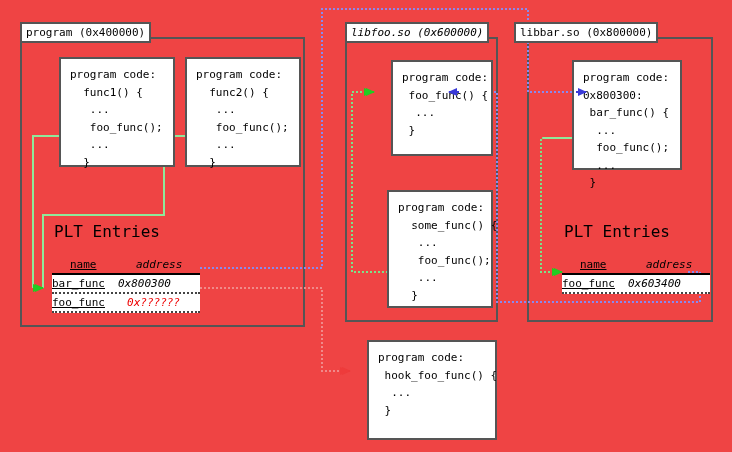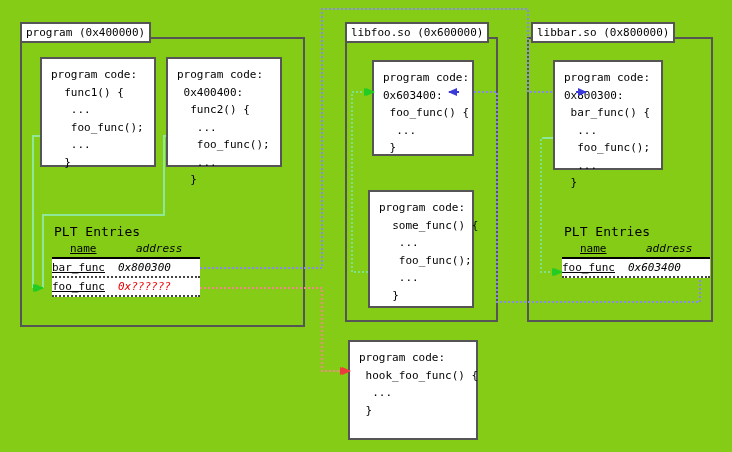--- a/index.html
+++ b/index.html
@@ -4,21 +4,21 @@
 <style>
   html, body {
     margin: 0;
     padding: 0;
     background: #ffffff;
   }
   #canvas {
     position: relative;
     width: 732px;
     height: 452px;
-    background: #84cc16;
+    background: #ef4444;
     font-family: "DejaVu Sans Mono", "Liberation Mono", monospace;
     overflow: hidden;
   }
   
   .module {
     position: absolute;
     border: 2px solid #555555;
     background: transparent;
     box-sizing: border-box;
   }
@@ -35,38 +35,39 @@
     z-index: 6;
   }
   
   .codebox {
     position: absolute;
     border: 2px solid #555555;
     background: #ffffff;
     box-sizing: border-box;
     z-index: 4;
     padding: 7px 0 7px 9px;
+    margin-left: 19px;
   }
   .codeline {
     font-size: 11px;
     line-height: 17.5px;
     color: #000000;
     white-space: pre;
   }
   
   .plt {
     position: absolute;
     z-index: 4;
   }
   .plt-title {
-    font-size: 13px;
+    font-size: 16px;
     line-height: 16px;
     color: #000000;
     white-space: pre;
-    margin-bottom: 0;
+    margin-bottom: 16px;
     padding-left: 2px;
   }
   .plt-head {
     display: flex;
     font-size: 11px;
     line-height: 17px;
     color: #000000;
     border-bottom: 2px solid #000000;
     padding-left: 18px;
   }
@@ -84,21 +85,21 @@
     width: 66px;
     white-space: pre;
     text-decoration: underline;
   }
   .cell-addr {
     width: 62px;
     white-space: pre;
     text-align: left;
     font-style: italic;
   }
-  .addr-unknown { color: #ee0000; }
+  .addr-unknown { color: #ee0000; text-align: right; }
 
   svg.wires {
     position: absolute;
     left: 0;
     top: 0;
     width: 732px;
     height: 452px;
     z-index: 3;
     pointer-events: none;
   }
@@ -173,21 +174,20 @@
     <div class="codeline">program code:</div>
     <div class="codeline">  func1() {</div>
     <div class="codeline">   ...</div>
     <div class="codeline">   foo_func();</div>
     <div class="codeline">   ...</div>
     <div class="codeline">  }</div>
   </div>
 
   <div class="codebox" style="left:166px; top:57px; width:116px; height:110px;">
     <div class="codeline">program code:</div>
-    <div class="codeline"> 0x400400:</div>
     <div class="codeline">  func2() {</div>
     <div class="codeline">   ...</div>
     <div class="codeline">   foo_func();</div>
     <div class="codeline">   ...</div>
     <div class="codeline">  }</div>
   </div>
 
   <div class="plt" style="left:52px; top:224px; width:148px;">
     <div class="plt-title">PLT Entries</div>
     <div class="plt-head">
@@ -198,41 +198,40 @@
       <span class="cell-name">bar_func</span>
       <span class="cell-addr">0x800300</span>
     </div>
     <div class="plt-row">
       <span class="cell-name">foo_func</span>
       <span class="cell-addr addr-unknown">0x??????</span>
     </div>
   </div>
 
   <div class="module" style="left:345px; top:37px; width:153px; height:285px;"></div>
-  <div class="module-title" style="left:345px; top:22px;">libfoo.so (0x600000)</div>
+  <div class="module-title" style="left:345px; top:22px;font-style:italic;">libfoo.so (0x600000)</div>
 
   <div class="codebox" style="left:372px; top:60px; width:102px; height:96px;">
     <div class="codeline">program code:</div>
-    <div class="codeline">0x603400:</div>
     <div class="codeline"> foo_func() {</div>
     <div class="codeline">  ...</div>
     <div class="codeline"> }</div>
   </div>
 
   <div class="codebox" style="left:368px; top:190px; width:106px; height:118px;">
     <div class="codeline">program code:</div>
     <div class="codeline">  some_func() {</div>
     <div class="codeline">   ...</div>
     <div class="codeline">   foo_func();</div>
     <div class="codeline">   ...</div>
     <div class="codeline">  }</div>
   </div>
 
   <div class="module" style="left:527px; top:37px; width:186px; height:285px;"></div>
-  <div class="module-title" style="left:531px; top:22px;">libbar.so (0x800000)</div>
+  <div class="module-title" style="left:514px; top:22px;">libbar.so (0x800000)</div>
 
   <div class="codebox" style="left:553px; top:60px; width:110px; height:110px;">
     <div class="codeline">program code:</div>
     <div class="codeline">0x800300:</div>
     <div class="codeline"> bar_func() {</div>
     <div class="codeline">  ...</div>
     <div class="codeline">  foo_func();</div>
     <div class="codeline">  ...</div>
     <div class="codeline"> }</div>
   </div>

